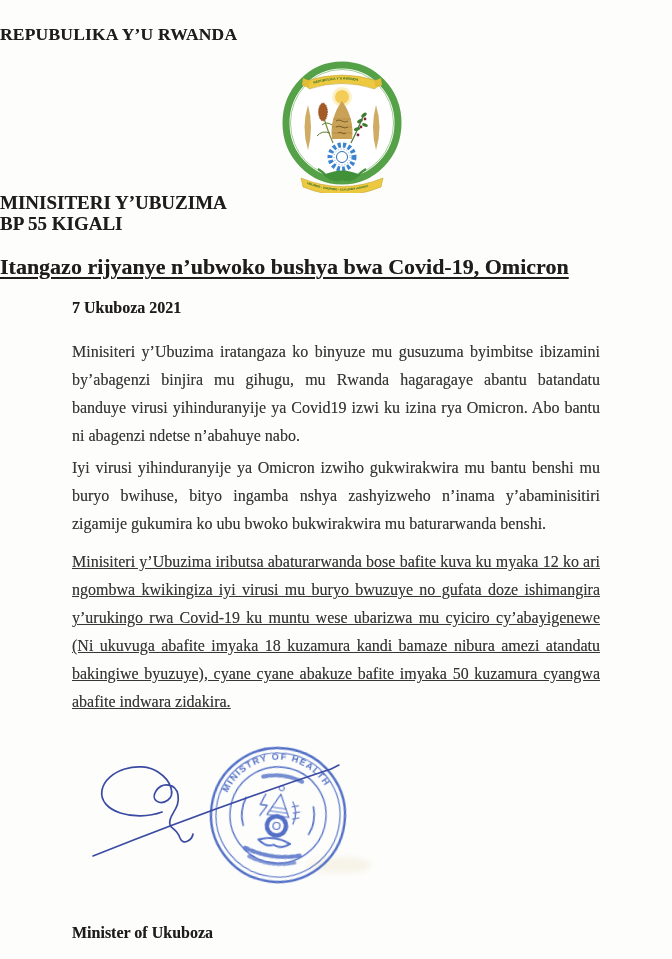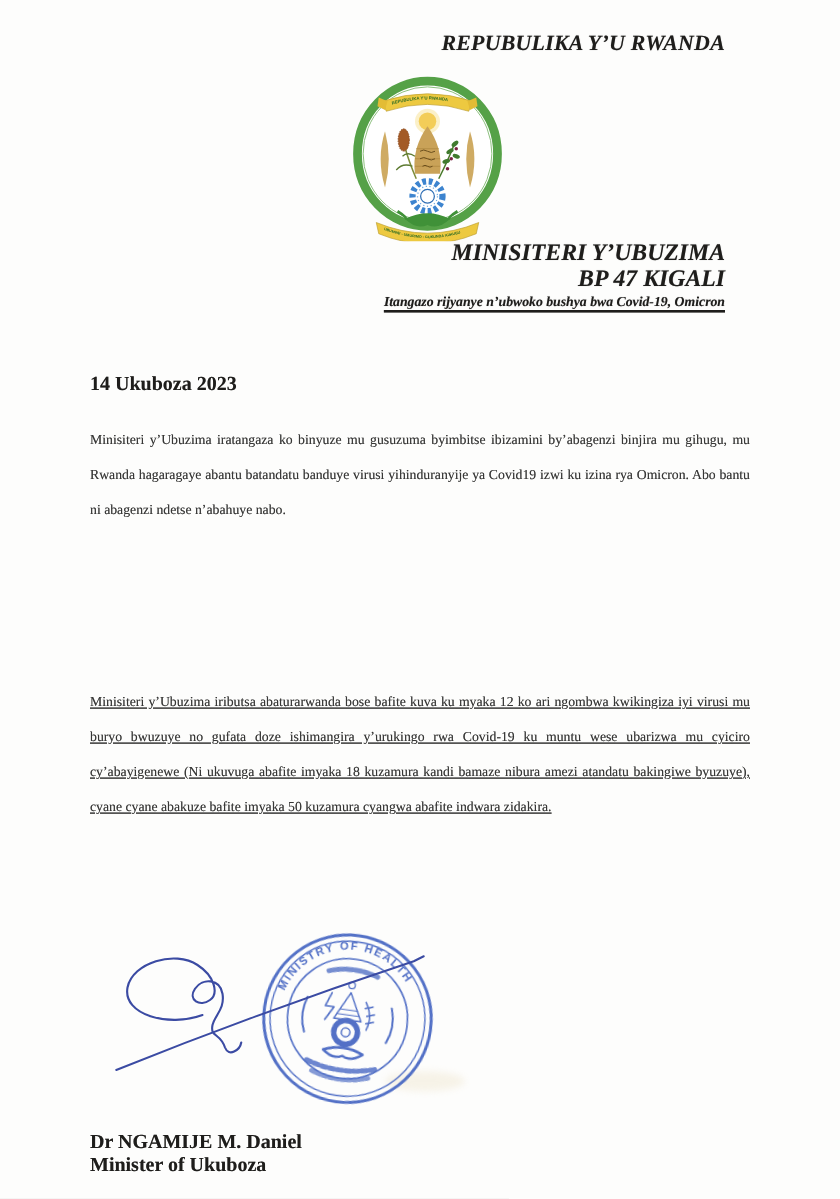--- a/index.html
+++ b/index.html
@@ -16,36 +16,36 @@
   .page{
     position:relative;
     width:672px;height:959px;
     margin:0 auto;
     background:#fdfdfc;
     overflow:hidden;
     font-family:"Liberation Serif","DejaVu Serif",serif;
     color:var(--c-text);
   }
   .abs{position:absolute;}
-  .center{left:0;width:580px;text-align:right;font-style:italic;}
+  .center{left:0;width:580px;text-align:left;}
   .rep-header{top:24px;font-size:17.5px;font-weight:700;color:var(--c-bold);letter-spacing:.2px;text-shadow:0 0 .6px rgba(30,30,30,.5);}
   .emblem-box{left:277px;top:57px;width:130px;height:136px;}
   .ministry{font-size:19px;font-weight:700;color:var(--c-bold);text-shadow:0 0 .6px rgba(30,30,30,.5);}
   .ministry-name{top:192px;}
   .ministry-pobox{top:213px;}
-  .doc-title{top:236px;font-size:11px;font-weight:700;color:var(--c-bold);text-shadow:0 0 .6px rgba(30,30,30,.5);}
+  .doc-title{top:254px;font-size:22px;font-weight:700;color:var(--c-bold);text-shadow:0 0 .6px rgba(30,30,30,.5);}
   .doc-title span{
     text-decoration:underline;
     text-decoration-thickness:1.6px;
     text-underline-offset:3px;
   }
   .doc-date{left:72px;top:299px;font-size:16px;font-weight:700;color:var(--c-bold);text-shadow:0 0 .5px rgba(30,30,30,.5);}
   .body-par{
     left:72px;width:528px;
-    font-size:11px;line-height:28px;
+    font-size:16px;line-height:28px;
     text-align:justify;text-align-last:left;
     color:#373736;
     text-shadow:0 0 .5px rgba(55,55,55,.55);
     margin:0;
   }
   .par-1{top:338px;}
   .par-2{top:454px;}
   .par-3{top:548px;text-decoration:underline;}
   .sig-box{left:0;top:725px;width:672px;height:180px;}
   .signer{left:72px;font-size:16px;font-weight:700;color:var(--c-bold);line-height:19px;text-shadow:0 0 .5px rgba(30,30,30,.5);}
@@ -114,27 +114,28 @@
         <path d="M47,118 Q65,109 83,118 Q74,127 65,123 Q56,127 47,118 Z" fill="#3f9138"></path>
         <path d="M41,112 Q49,117 48,119 M89,112 Q81,117 82,119" stroke="#3f9138" stroke-width="2.2" fill="none"></path>
 
         <path d="M24,121 Q65,138 106,121 L104,130 Q65,146 26,130 Z" fill="#edc93f" stroke="#b99a2e" stroke-width="0.5"></path>
         <text class="emblem-tiny" font-size="3"><textPath href="#arcMotto" startOffset="2">UBUMWE - UMURIMO - GUKUNDA IGIHUGU</textPath></text>
       </g>
     </svg>
   </div>
 
   <div class="abs center ministry ministry-name">MINISITERI Y’UBUZIMA</div>
-  <div class="abs center ministry ministry-pobox">BP 47 KIGALI</div>
+  <div class="abs center ministry ministry-pobox">BP 55 KIGALI</div>
 
   <div class="abs center doc-title"><span>Itangazo rijyanye n’ubwoko bushya bwa Covid-19, Omicron</span></div>
 
-  <div class="abs doc-date">14 Ukuboza 2023</div>
+  <div class="abs doc-date">7 Ukuboza 2021</div>
 
   <p class="abs body-par par-1">Minisiteri y’Ubuzima iratangaza ko binyuze mu gusuzuma byimbitse ibizamini by’abagenzi binjira mu gihugu, mu Rwanda hagaragaye abantu batandatu banduye virusi yihinduranyije ya Covid19 izwi ku izina rya Omicron. Abo bantu ni abagenzi ndetse n’abahuye nabo.</p>
+  <p class="abs body-par par-2">Iyi virusi yihinduranyije ya Omicron izwiho gukwirakwira mu bantu benshi mu buryo bwihuse, bityo ingamba nshya zashyizweho n’inama y’abaminisitiri zigamije gukumira ko ubu bwoko bukwirakwira mu baturarwanda benshi.</p>
   <p class="abs body-par par-3">Minisiteri y’Ubuzima iributsa abaturarwanda bose bafite kuva ku myaka 12 ko ari ngombwa kwikingiza iyi virusi mu buryo bwuzuye no gufata doze ishimangira y’urukingo rwa Covid-19 ku muntu wese ubarizwa mu cyiciro cy’abayigenewe (Ni ukuvuga abafite imyaka 18 kuzamura kandi bamaze nibura amezi atandatu bakingiwe byuzuye), cyane cyane abakuze bafite imyaka 50 kuzamura cyangwa abafite indwara zidakira.</p>
 
   <div class="abs sig-box">
     <svg width="672" height="180" viewBox="0 0 672 180">
       <defs>
         <filter id="stampsoft" x="-20%" y="-20%" width="140%" height="140%">
           <feGaussianBlur stdDeviation="0.45"></feGaussianBlur>
         </filter>
         <filter id="smudge" x="-60%" y="-60%" width="220%" height="220%">
           <feGaussianBlur stdDeviation="3"></feGaussianBlur>
@@ -165,16 +166,15 @@
         <path d="M-23,45 Q0,53 23,45" class="stamp-stroke" stroke-width="3.5" stroke-dasharray="3,2" opacity="0.7"></path>
       </g>
 
       <g>
         <path class="ink" stroke-width="1.7" d="M162,87 C135,97 98,87 102,65 C106,45 140,35 158,47 C172,56 175,70 168,75 C160,81 150,75 156,66 C162,57 176,58 178,70 C180,82 172,87 170,95 C168,105 176,101 180,113 C183,121 192,115 193,109"></path>
         <path class="ink" stroke-width="1.6" d="M93,131 Q210,84 331,44 L339,40"></path>
       </g>
     </svg>
   </div>
 
-  <div class="abs signer signer-name">Dr NGAMIJE M. Daniel</div>
   <div class="abs signer signer-title">Minister of Ukuboza</div>
 
 </div>
 
 </body></html>

